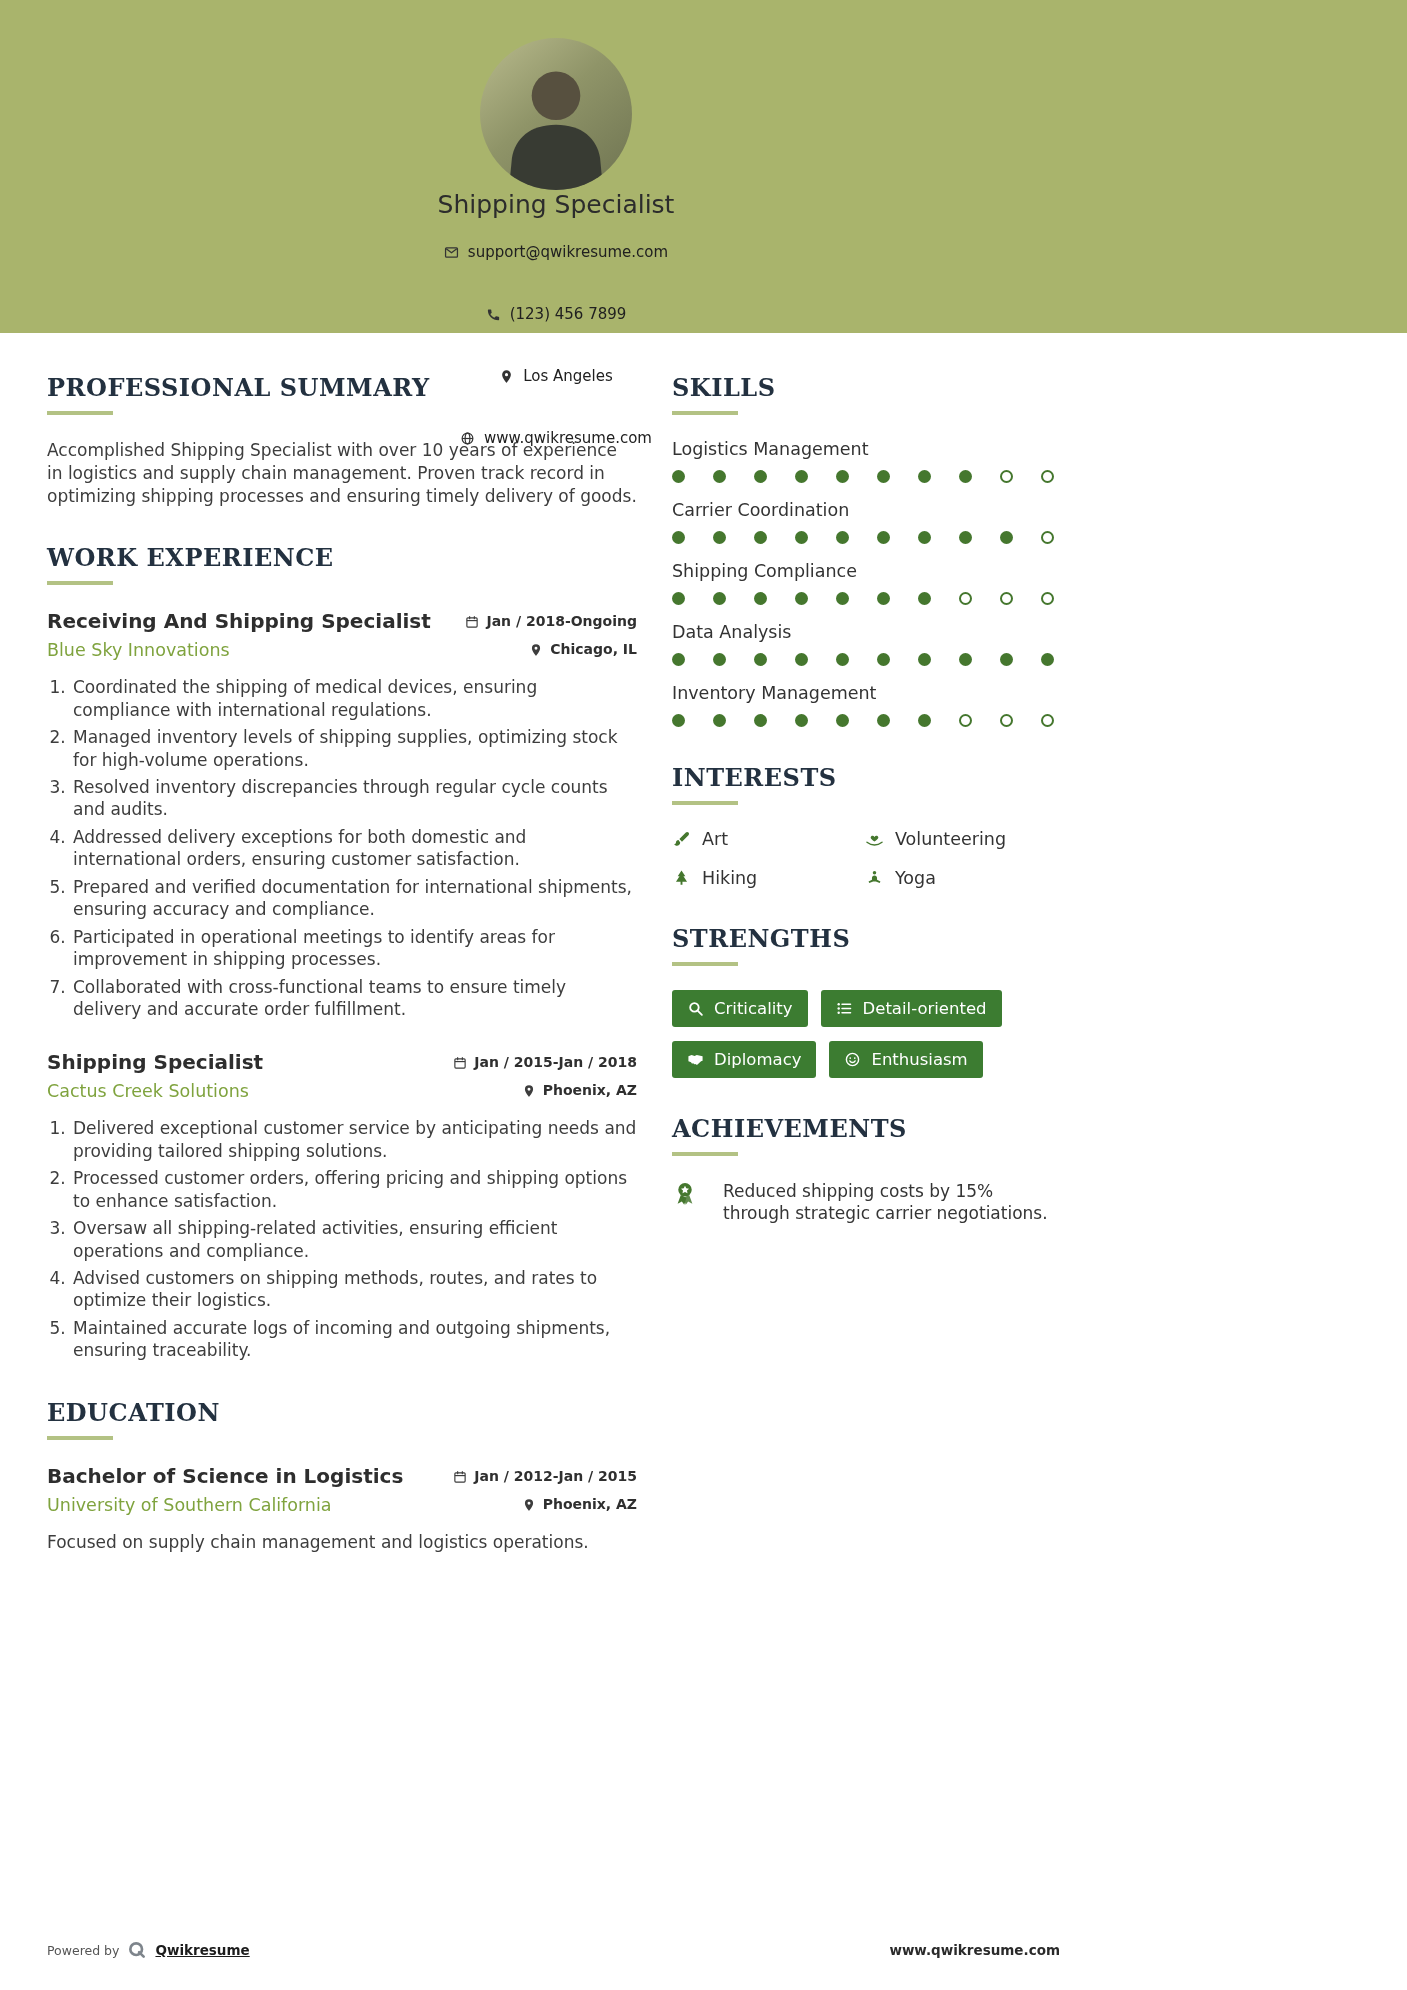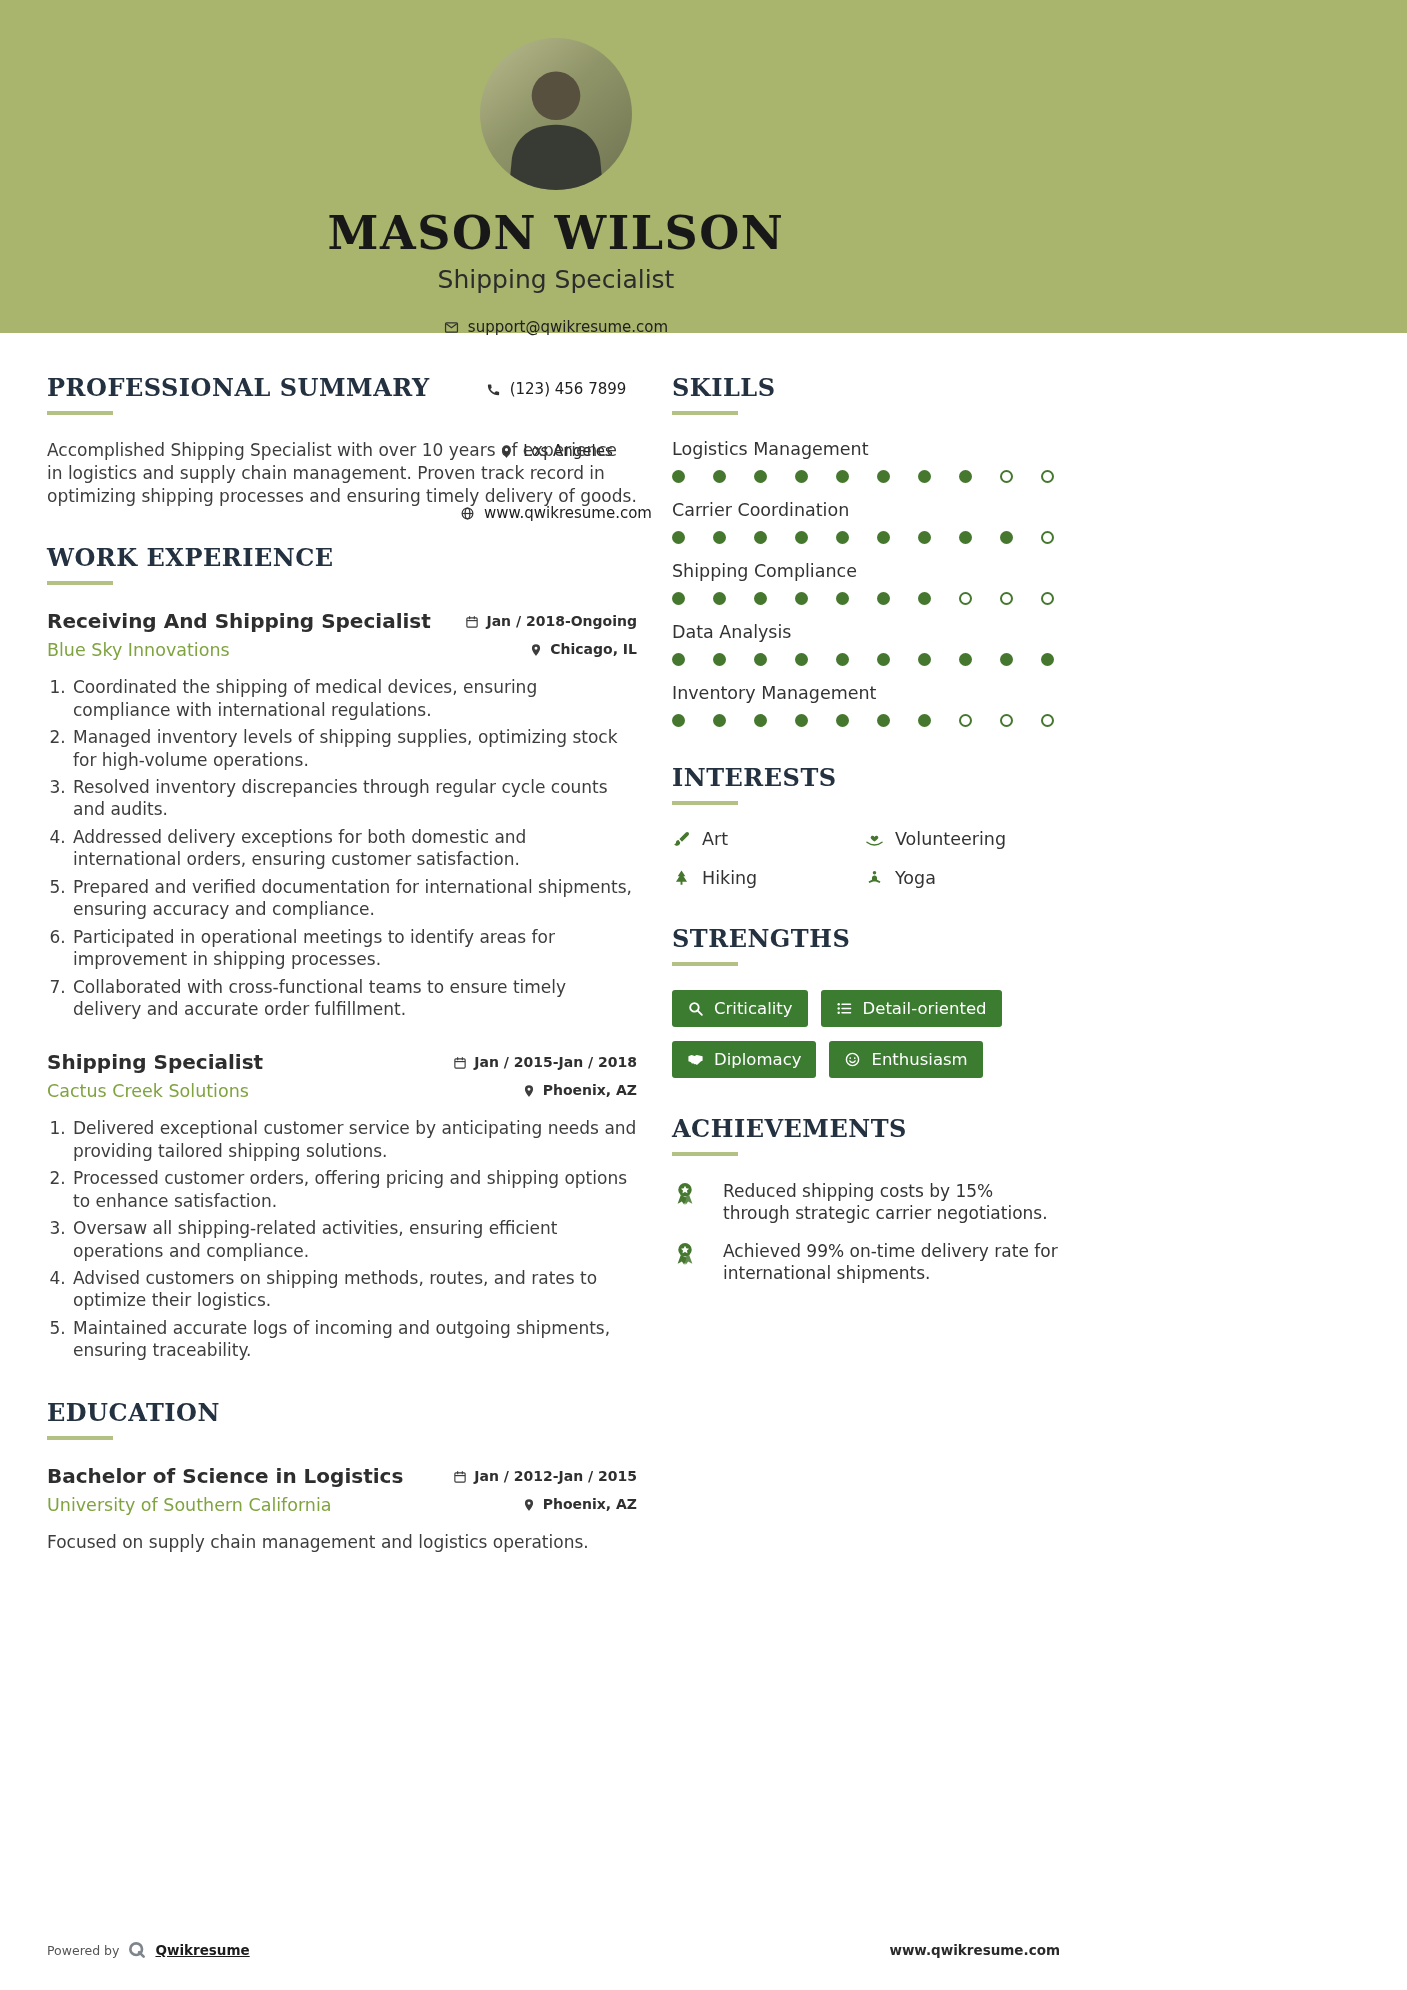--- a/index.html
+++ b/index.html
@@ -114,21 +114,20 @@
 <div class="page">
 
   <header class="band">
     <div class="band-inner">
       <div class="photo">
         <svg viewBox="0 0 100 100">
           <circle cx="50" cy="38" r="16" fill="#57503f"></circle>
           <path d="M50 57c-17 0-27 9-29 22l-2 21h62l-2-21c-2-13-12-22-29-22z" fill="#383b33"></path>
         </svg>
       </div>
-      <h1 class="name">MASON WILSON</h1>
       <div class="subtitle">Shipping Specialist</div>
 
       <div class="contact-row">
         <span class="contact">
           <span class="ic">
             <svg viewBox="0 0 24 24">
                 <rect x="2.5" y="4.5" width="19" height="15" rx="1.5" fill="none" stroke="currentColor" stroke-width="2"></rect>
                 <path d="m3.5 6 8.5 6.5L20.5 6" fill="none" stroke="currentColor" stroke-width="2"></path>
               </svg>
           </span>
@@ -462,31 +461,20 @@
           <span class="ic">
             <svg viewBox="0 0 24 24">
                 <path fill="currentColor" d="M8.2 12.6 5.2 21l3.9-2 2.2 3 2-6.2z"></path>
                 <path fill="currentColor" opacity="0.85" d="m15.8 12.6 3 8.4-3.9-2-2.2 3-2-6.2z"></path>
                 <circle cx="12" cy="8" r="6.2" fill="currentColor"></circle>
                 <path fill="#ffffff" d="m12 4.4 1.15 2.3 2.55.37-1.85 1.8.44 2.53L12 10.2l-2.29 1.2.44-2.53-1.85-1.8 2.55-.37z"></path>
               </svg>
           </span>
           <p>Reduced shipping costs by 15% through strategic carrier negotiations.</p>
         </div>
-        <div class="achieve">
-          <span class="ic">
-            <svg viewBox="0 0 24 24">
-                <path fill="currentColor" d="M8.2 12.6 5.2 21l3.9-2 2.2 3 2-6.2z"></path>
-                <path fill="currentColor" opacity="0.85" d="m15.8 12.6 3 8.4-3.9-2-2.2 3-2-6.2z"></path>
-                <circle cx="12" cy="8" r="6.2" fill="currentColor"></circle>
-                <path fill="#ffffff" d="m12 4.4 1.15 2.3 2.55.37-1.85 1.8.44 2.53L12 10.2l-2.29 1.2.44-2.53-1.85-1.8 2.55-.37z"></path>
-              </svg>
-          </span>
-          <p>Achieved 99% on-time delivery rate for international shipments.</p>
-        </div>
       </div>
 
     </aside>
   </main>
 
   <footer class="footer">
     <div class="powered">
       <span>Powered by</span>
       <span class="ic qlogo">
         <svg viewBox="0 0 24 24">

